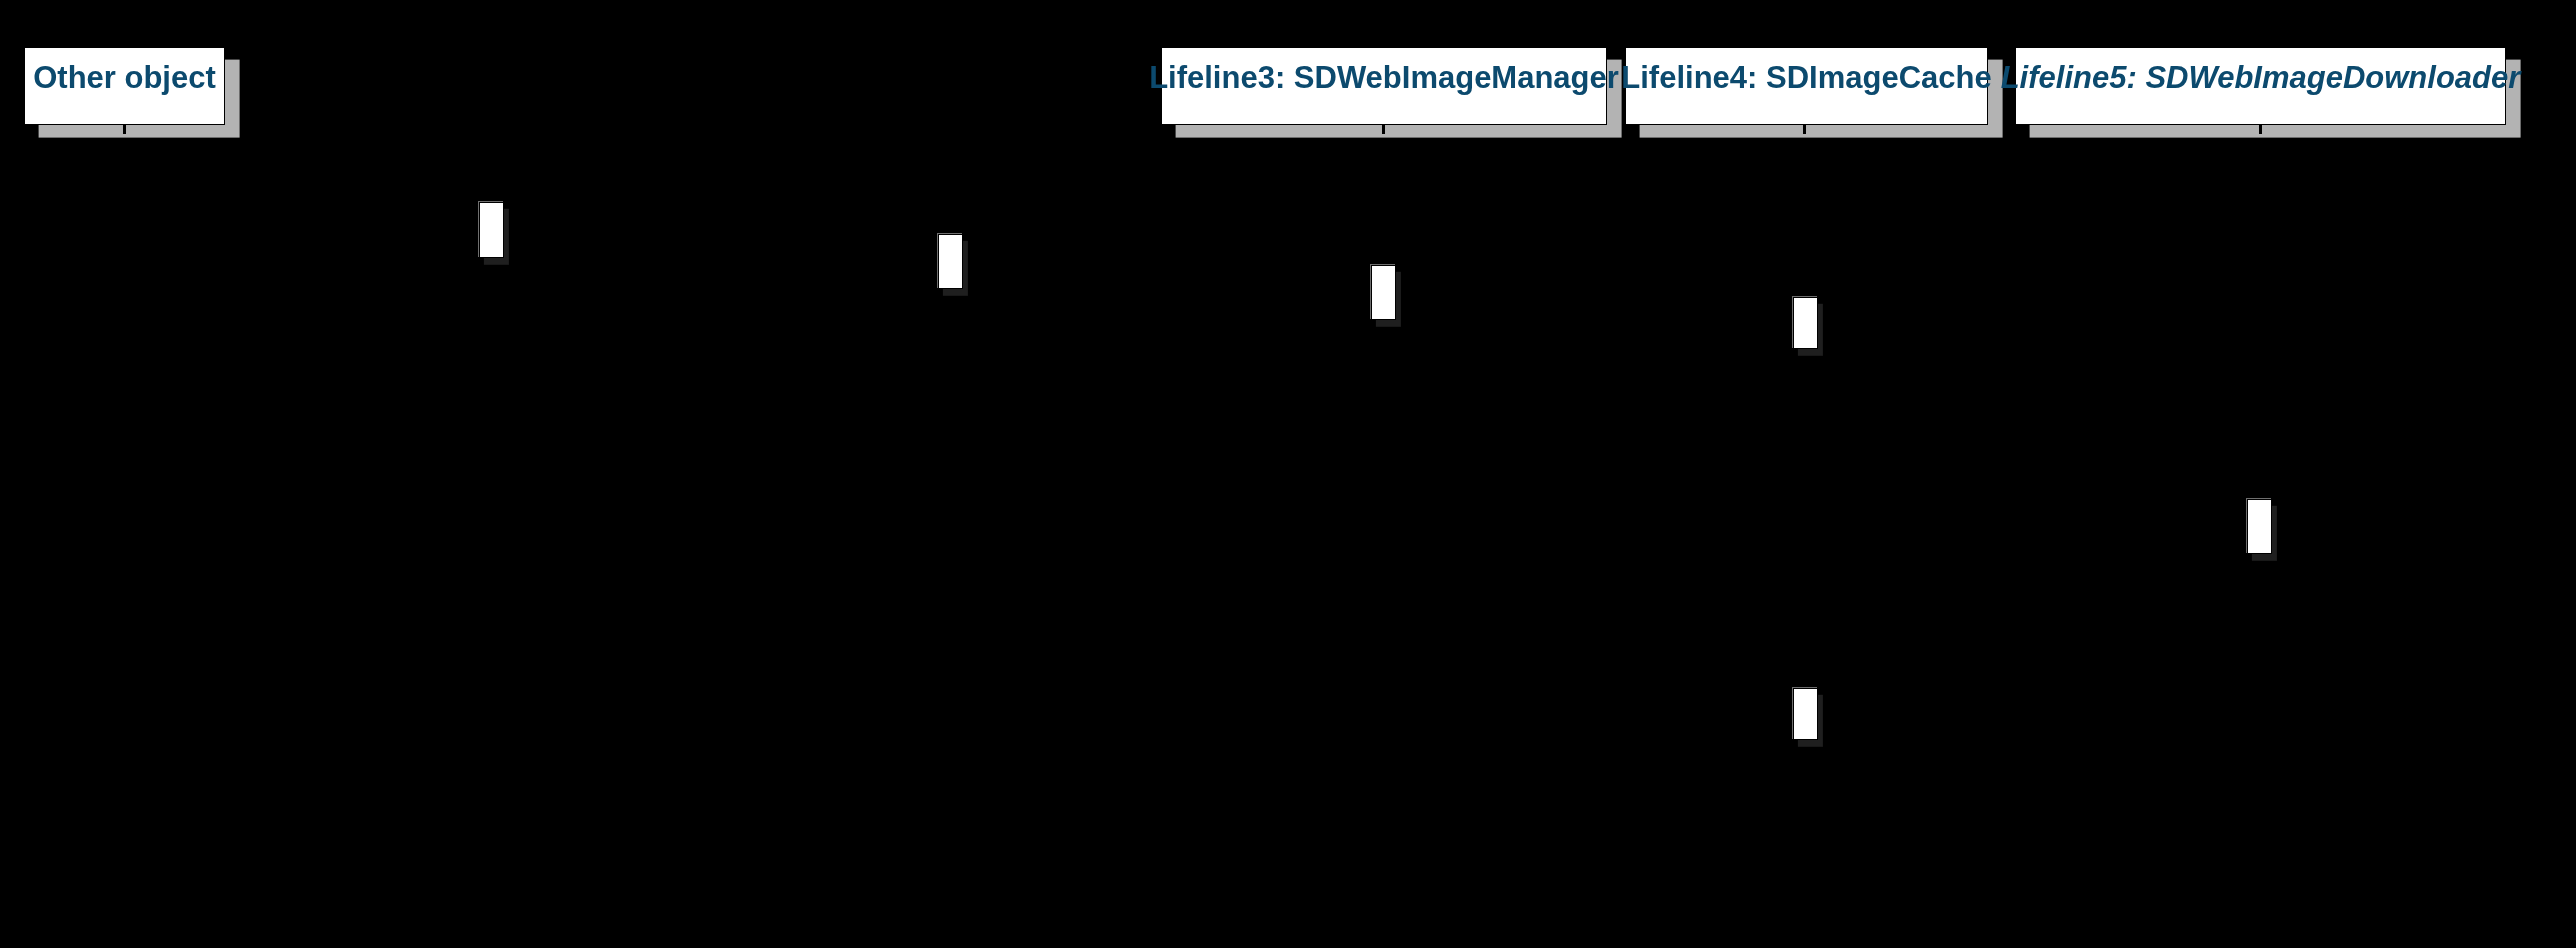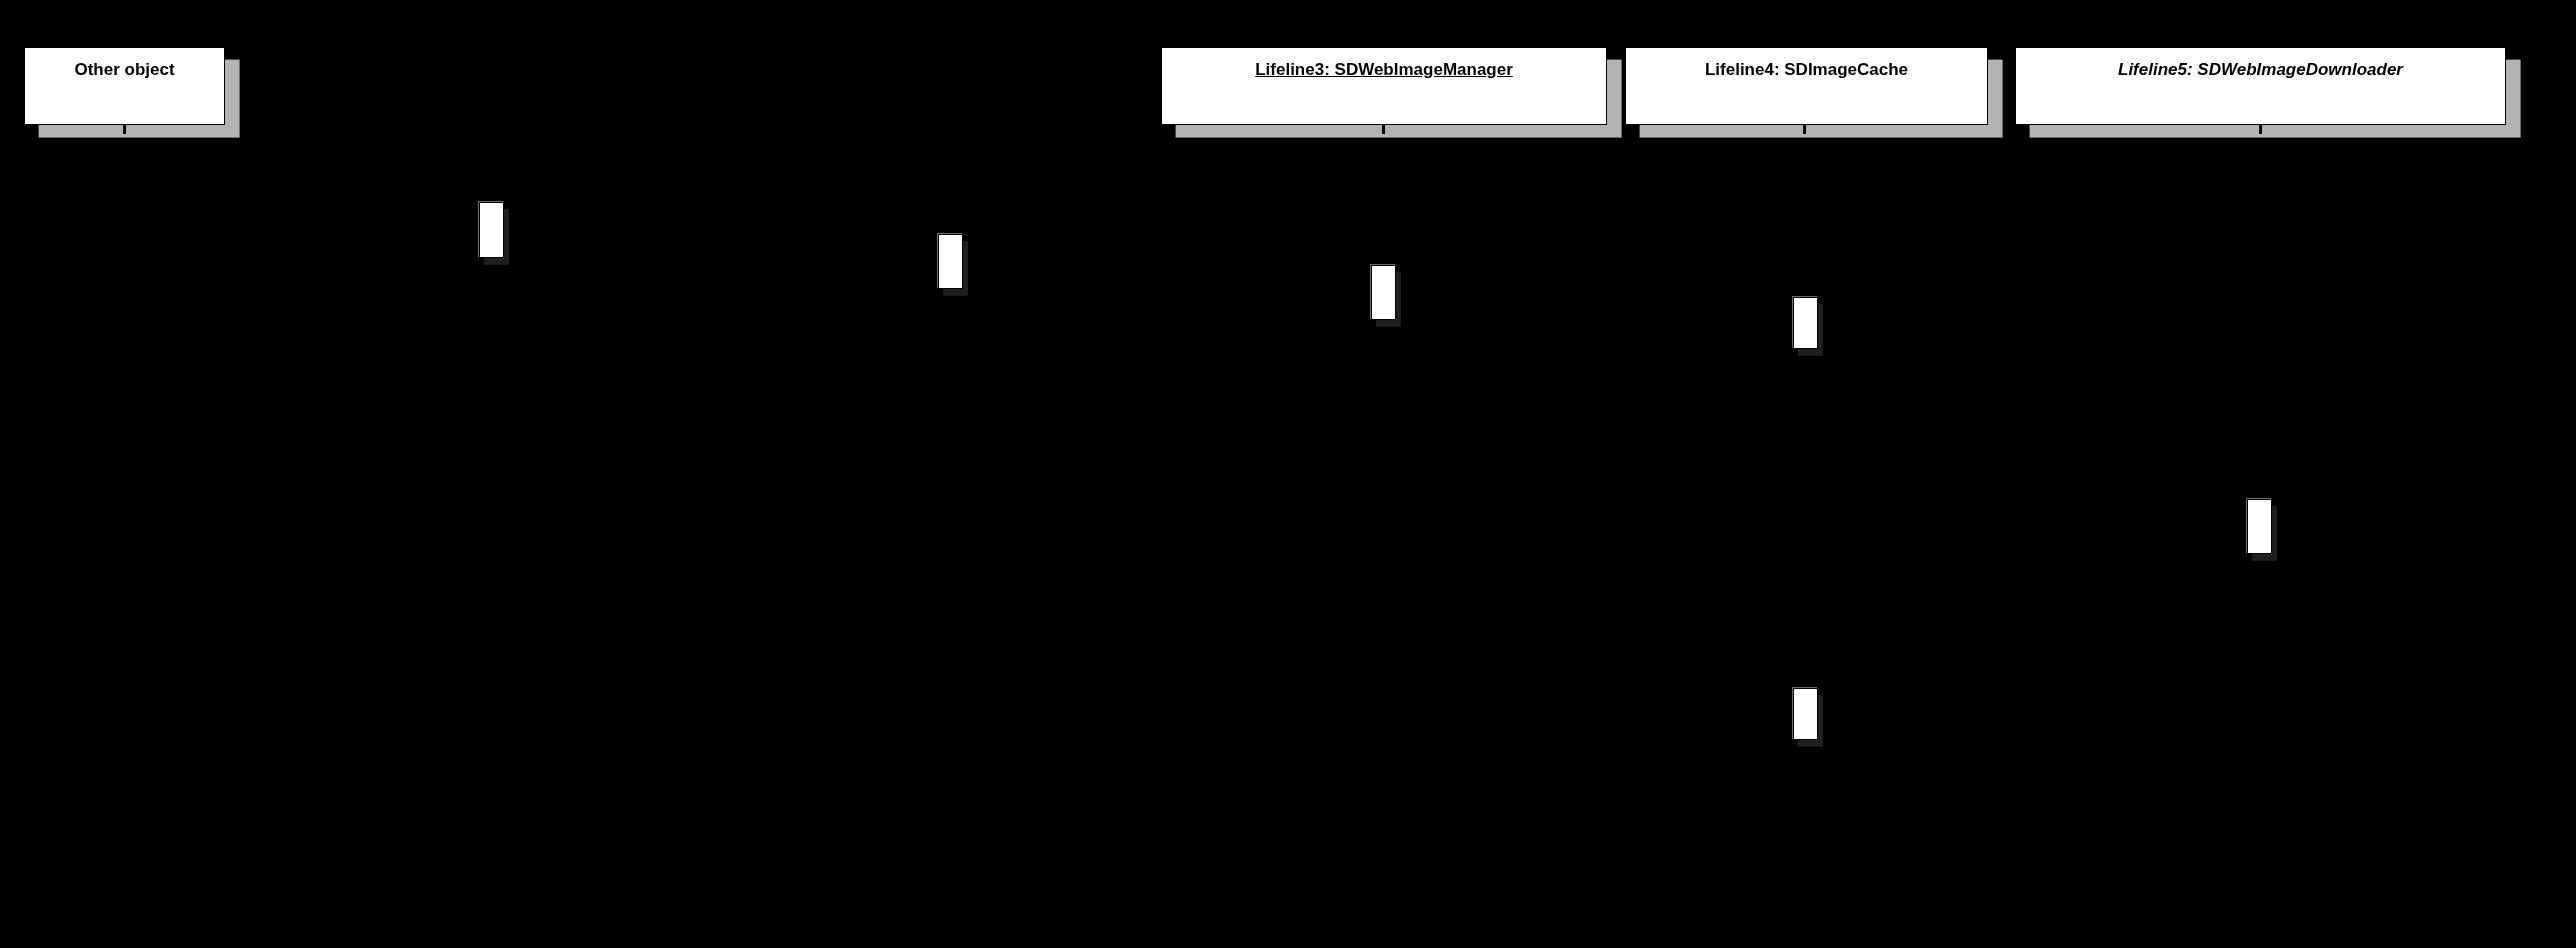--- a/index.html
+++ b/index.html
@@ -24,23 +24,23 @@
     border: 1.9px solid #000000;
     box-sizing: border-box;
     box-shadow: 14.6px 12.6px 0 #b3b3b3;
     z-index: 5;
     display: flex;
     justify-content: center;
     align-items: flex-start;
     padding-top: 11.7px;
   }
   .head .label {
-    font-size: 17px;
+    font-size: 31px;
     font-weight: bold;
-    color: #000000;
+    color: #0c4a6e;
     white-space: nowrap;
   }
   
   .lifeline-line {
     position: absolute;
     top: 124px;
     width: 2.9px;
     height: 799px;
     background: repeating-linear-gradient(180deg, #000000 0px, #000000 9.7px, transparent 9.7px, transparent 17.5px);
     z-index: 6;
@@ -60,21 +60,21 @@
 <body>
 
 <div class="canvas">
 
   <div class="head" style="left:24px; width:201px;">
     <span class="label">Other object</span>
   </div>
 
 
 
-  <div class="head" style="left:1161px; width:446px;text-decoration:underline;">
+  <div class="head" style="left:1161px; width:446px;">
     <span class="label">Lifeline3: SDWebImageManager</span>
   </div>
 
   <div class="head" style="left:1625px; width:363px;">
     <span class="label">Lifeline4: SDImageCache</span>
   </div>
 
   <div class="head" style="left:2015px; width:491px;font-style:italic;">
     <span class="label">Lifeline5: SDWebImageDownloader</span>
   </div>

